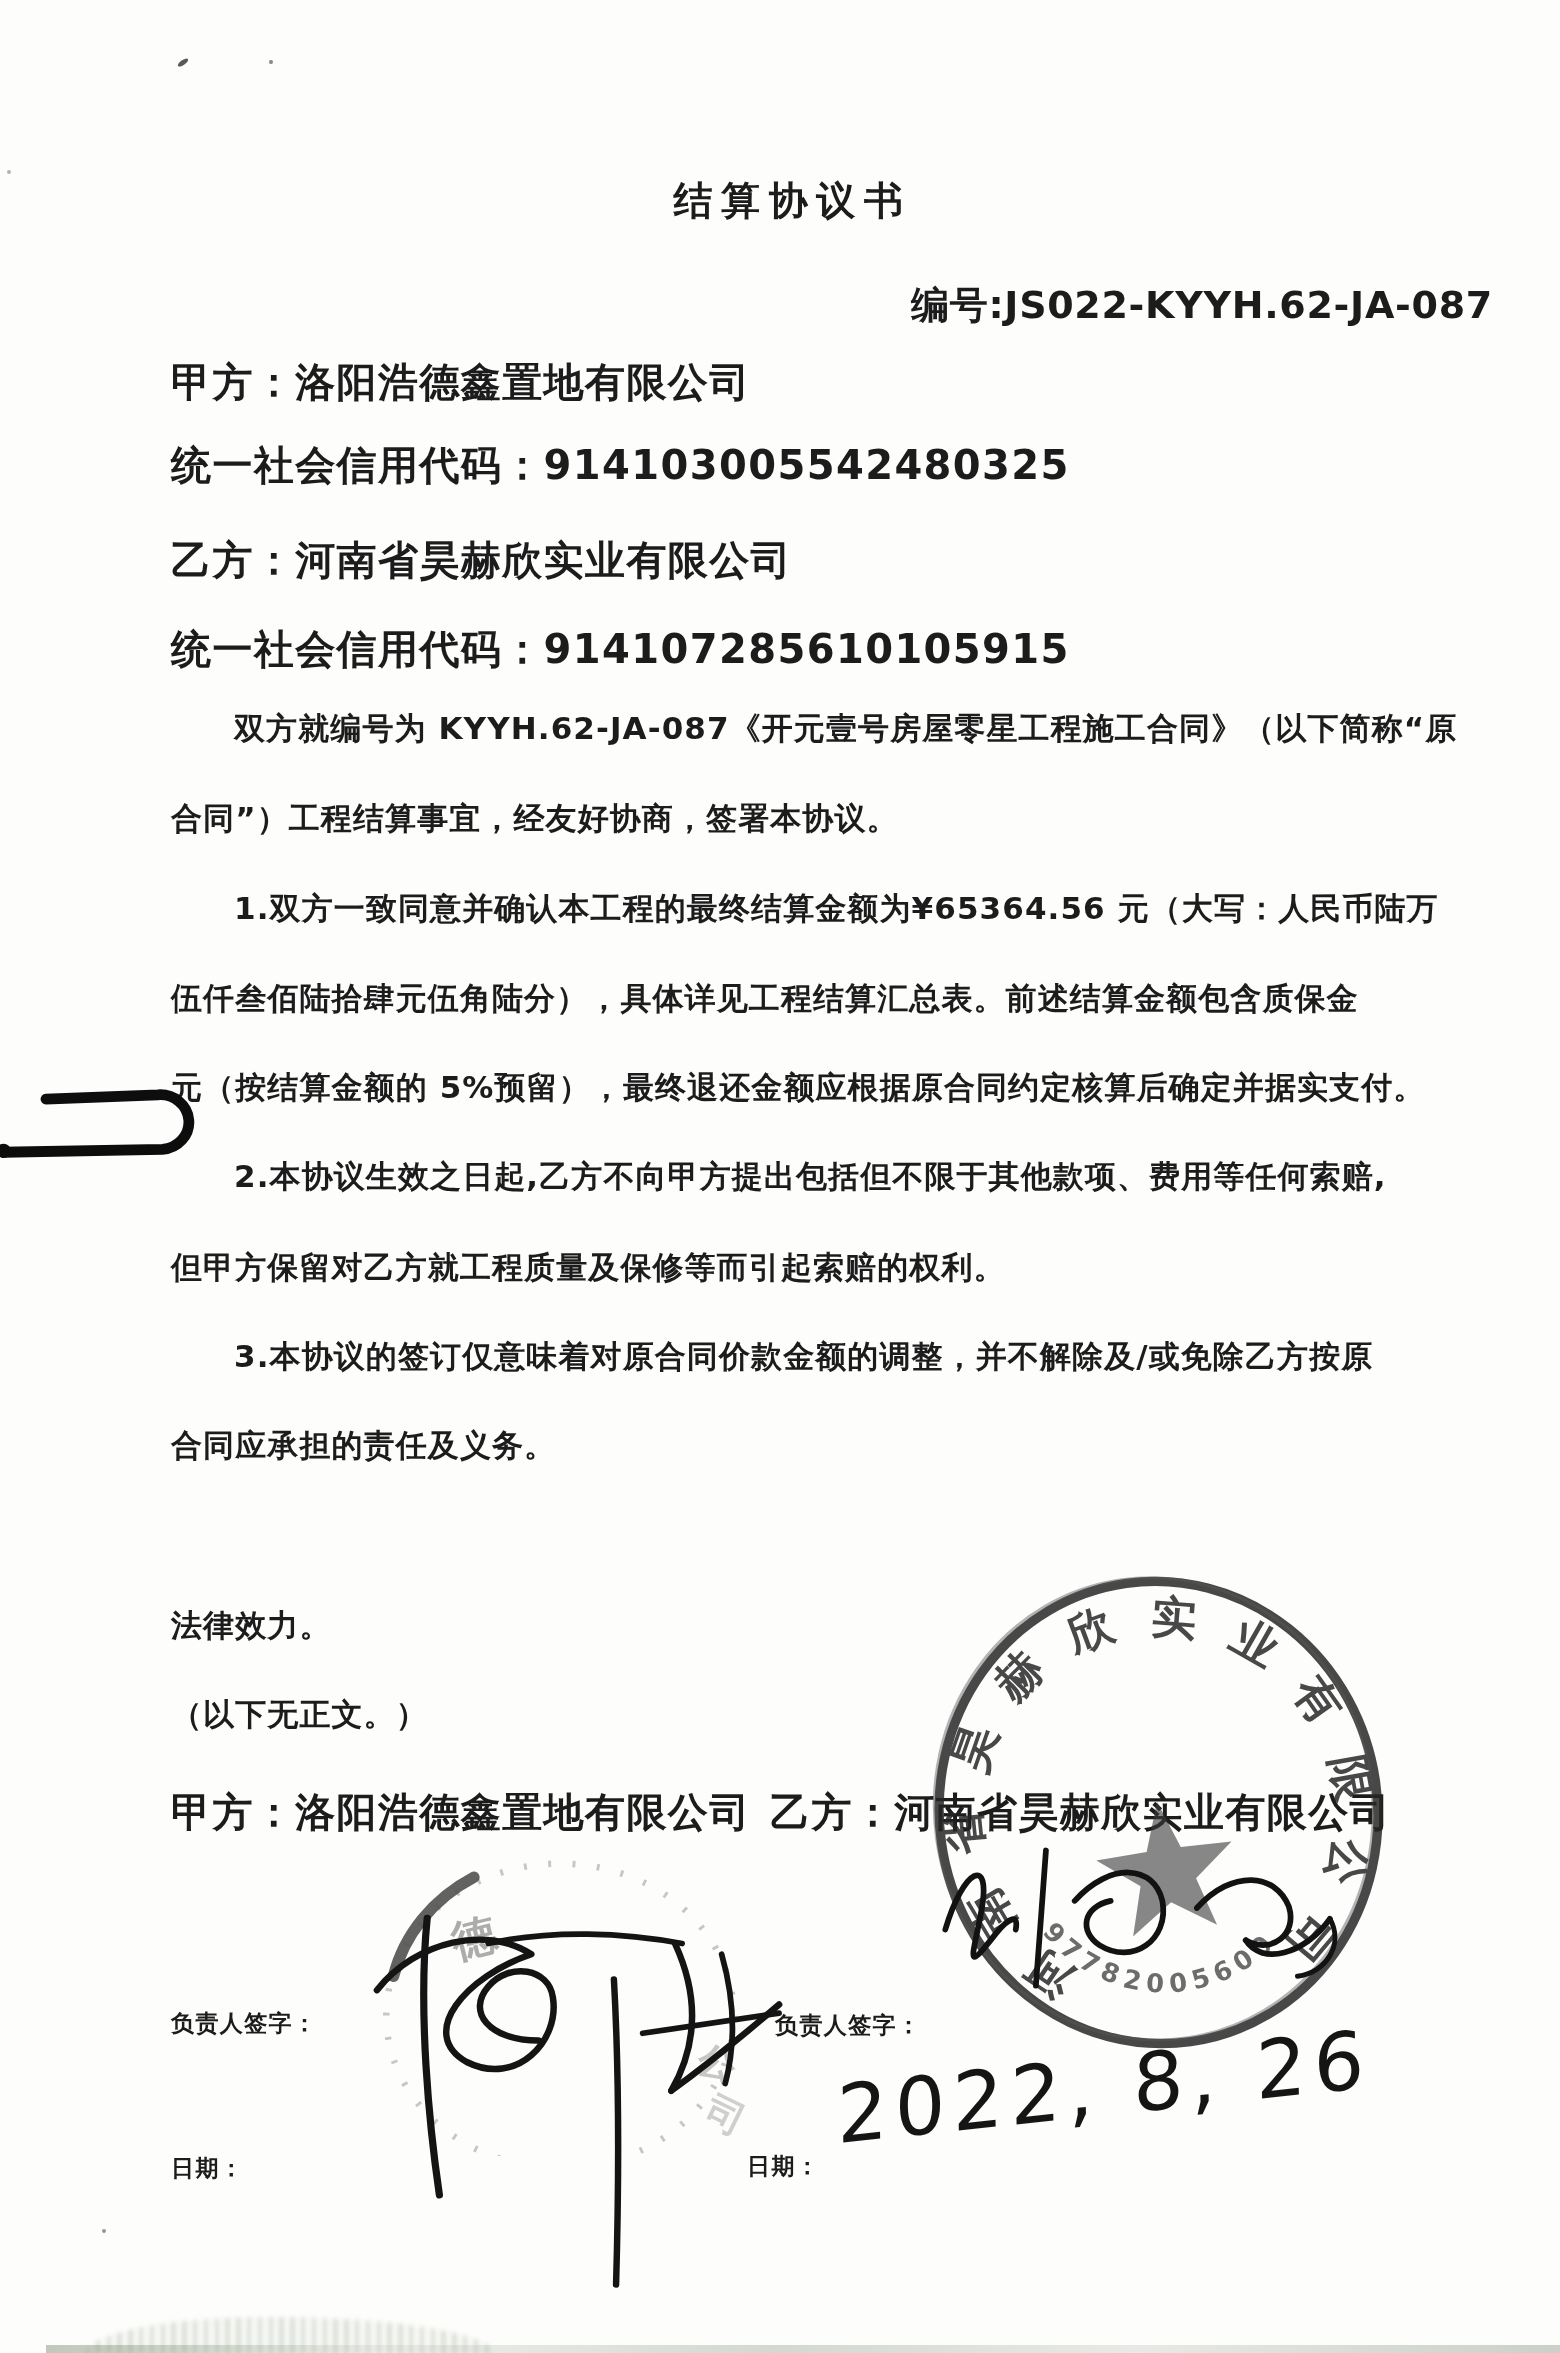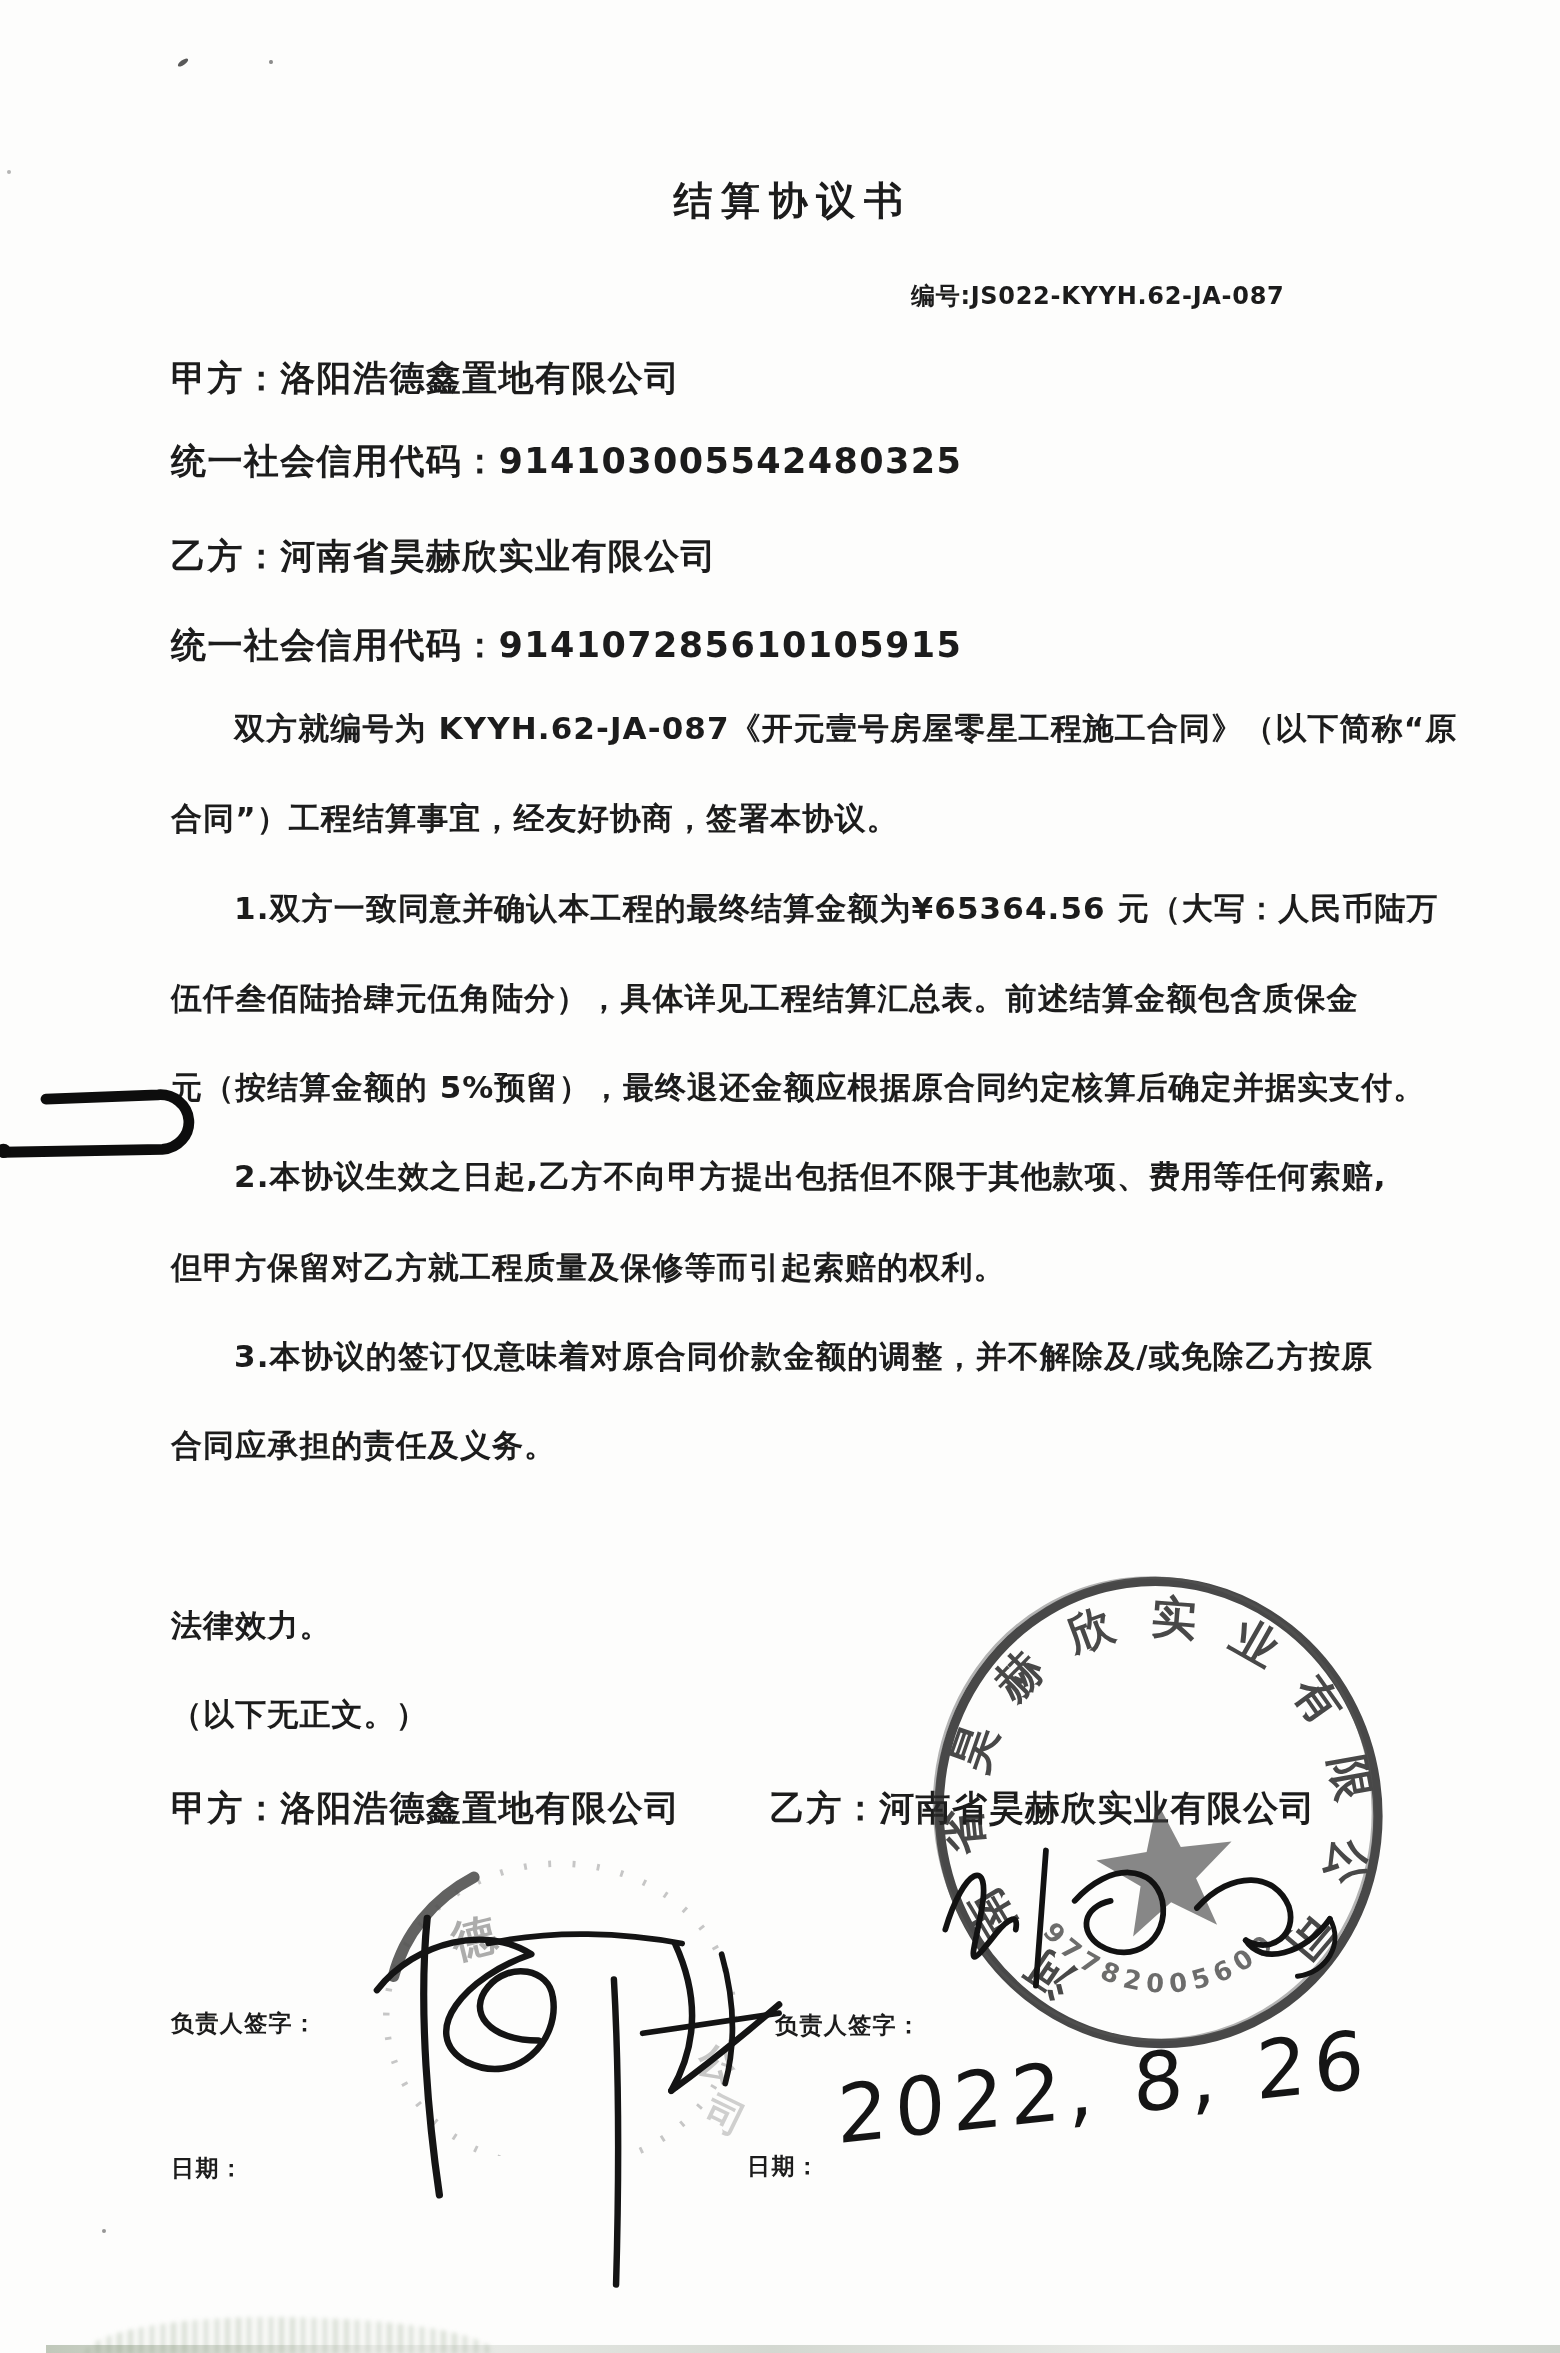--- a/index.html
+++ b/index.html
@@ -2,22 +2,22 @@
 <html style="font-size:11.5px"><head>
 <meta charset="utf-8">
 <style>
   html,body{margin:0;padding:0;background:#e8e8e8;}
   .page{
     position:relative;width:1561px;height:2354px;background:#fdfdfc;overflow:hidden;
     font-family:"DejaVu Sans",sans-serif;color:#1c1c1c;
   }
   .txt{position:absolute;white-space:nowrap;font-weight:700;letter-spacing:1.4px;}
   .title{width:100%;text-align:center;font-size:39px;letter-spacing:8.6px;top:174px;left:0;padding-left:12px;}
-  .docnum{font-size:24px;letter-spacing:0.7px;}
-  .hline{font-size:35px;}
+  .docnum{font-size:38px;letter-spacing:0.7px;}
+  .hline{font-size:40px;}
   .bl{position:absolute;white-space:nowrap;font-weight:700;font-size:31px;letter-spacing:1.1px;text-align:right;}
   .siglabel{font-size:23px;}
   .datevalue{
     position:absolute;font-size:80px;font-weight:400;letter-spacing:7.2px;color:#151515;
     transform:rotate(-6deg) skewX(-5deg);transform-origin:left center;white-space:nowrap;
   }
   svg{position:absolute;pointer-events:none;}
   .speck{position:absolute;background:#2f2f2f;border-radius:50%;}
   .noise1{
     position:absolute;left:46px;right:0;bottom:0;height:9.3px;

